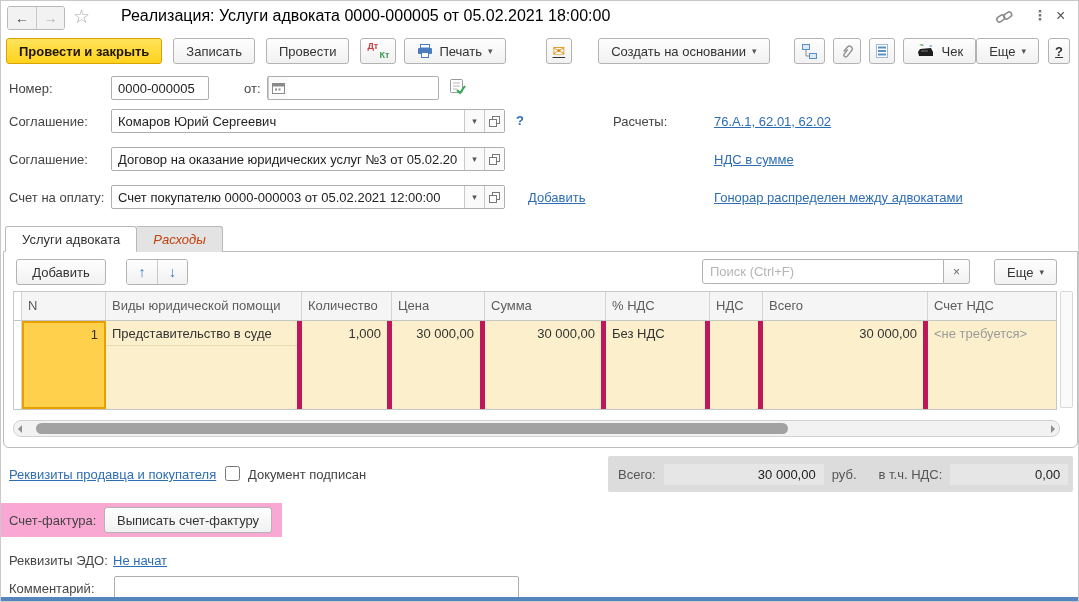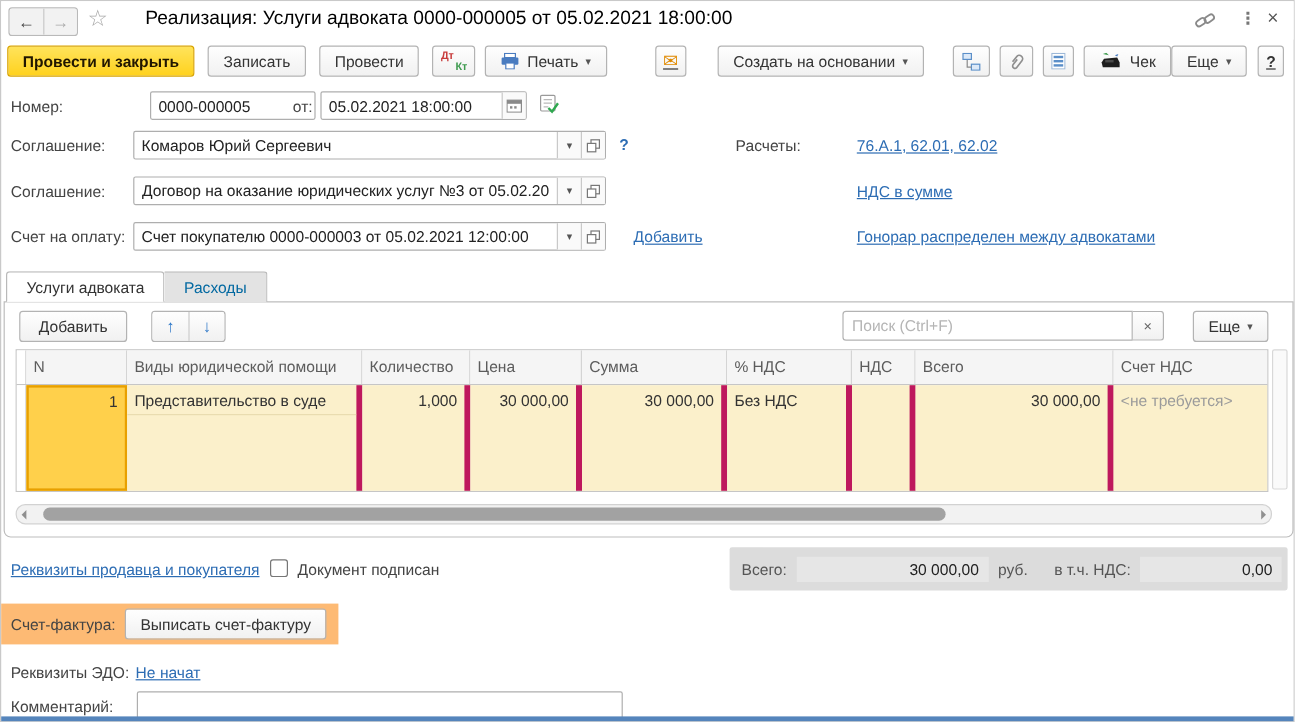--- a/index.html
+++ b/index.html
@@ -44,21 +44,21 @@
   .combo .cval { flex:1; border:none; outline:none; font-family:inherit; font-size:13px; padding:0 6px; color:#222; background:transparent; min-width:0; }
   .combo .cbtn { width:20px; border:none; border-left:1px solid #C9C9C9; background:#FAFAFA; cursor:pointer; display:flex; align-items:center; justify-content:center; padding:0; }
   .link { color:#2D6DB4; text-decoration:underline; cursor:pointer; white-space:nowrap; }
   .alink { position:absolute; }
   .qmark { position:absolute; color:#2D6DB4; font-weight:bold; cursor:pointer; }
 
   
   .tabs { position:absolute; top:225px; left:4px; height:26px; z-index:3; display:flex; }
   .tab { height:26px; padding:0 16px; display:flex; align-items:center; border:1px solid #B9B9B9; cursor:pointer; color:#333; }
   .tab.active { background:#fff; border-bottom:1px solid #fff; border-radius:3px 3px 0 0; }
-  .tab.inactive { background:#E3E3E3; border-left:none; border-bottom:none; border-radius:0 3px 0 0; color:#0369a1; }
+  .tab.inactive { background:#E3E3E3; border-left:none; border-bottom:none; border-radius:0 3px 0 0; color:#c2410c;font-style:italic; }
 
   
   .group { position:absolute; top:250px; left:2px; width:1075px; height:197px; border:1px solid #BDBDBD; border-radius:0 0 6px 6px; background:#fff; z-index:2; }
   .tt-btn { position:absolute; top:7px; }
   .arrow-group { position:absolute; top:7px; left:122px; display:flex; border:1px solid #B3B3B3; border-radius:3px; overflow:hidden; }
   .arrow-group button { width:30px; height:24px; border:none; background:linear-gradient(#FEFEFE,#F1F1F1); cursor:pointer;
                         color:#2E78C8; font-weight:bold; font-size:14px; font-family:inherit; }
   .arrow-group button + button { border-left:1px solid #C9C9C9; }
   .searchwrap { position:absolute; top:7px; left:698px; display:flex; }
   .search-input { width:242px; height:25px; border:1px solid #B3B3B3; border-radius:3px 0 0 3px; padding:0 7px; font-family:inherit; font-size:13px; color:#222; }
@@ -98,21 +98,21 @@
   
   .chk { position:absolute; left:224px; top:465px; width:15px; height:15px; cursor:pointer; }
   .totals { position:absolute; left:607px; top:455px; width:465px; height:36px; background:#DCDCDC; border-radius:2px; display:flex; align-items:center; }
   .totals .tlbl { color:#555; margin-left:10px; }
   .totals .tval { background:#E6E6E6; text-align:right; padding:3px 8px; color:#222; }
   .tval.v1 { width:160px; margin-left:8px; }
   .tval.v2 { width:118px; margin-left:8px; }
   .totals .cur { color:#555; margin-left:8px; }
   .totals .tlbl2 { color:#555; margin-left:22px; }
 
-  .sf-panel { position:absolute; left:0; top:502px; width:281px; height:34px; background:#fdba74; }
+  .sf-panel { position:absolute; left:0; top:502px; width:281px; height:34px; background:#f9a8d4; }
   .sf-panel .lbl { left:8px; top:10px; position:absolute; }
   .sf-btn { position:absolute; left:103px; top:4px; }
 
   .comment-input { left:113px; top:575px; width:405px; }
   .bottom-bar { position:absolute; left:0; right:0; bottom:0; height:4px; background:#5585BC; }
 
   svg { display:block; }
 </style>
 </head>
 <body>
@@ -206,24 +206,23 @@
       <span>Еще</span>
       <span class="caret">▾</span>
     </button>
     <button class="btn icon-btn" style="margin-left:9px; margin-right:8px; width:32px; justify-content:center; font-weight:bold;">
       <span>?</span>
     </button>
   </div>
 
   <div>
     <span class="lbl" style="left:8px; top:80px;">Номер:</span>
-    <input class="field-input" style="left: 124px; top: 75px; width: 138px;" value="0000-000005">
+    <input class="field-input" style="left: 110px; top: 75px; width: 98px;" value="0000-000005">
     <span class="lbl" style="left:243px; top:80px;">от:</span>
     <span class="combo" style="left:266px; top:75px; width:172px;">
-      <input class="cval" value="05.02.2021 18:00:00" style="">
       <button class="cbtn">
         <svg width="13" height="12" viewBox="0 0 13 12">
           <rect x="0.5" y="1.5" width="12" height="10" fill="#fff" stroke="#8A8A8A"></rect>
           <rect x="0.5" y="1.5" width="12" height="3" fill="#8A8A8A"></rect>
           <rect x="3" y="6.5" width="2" height="2" fill="#8A8A8A"></rect>
           <rect x="6.5" y="6.5" width="2" height="2" fill="#8A8A8A"></rect>
         </svg>
       </button>
     </span>
     <span style="position:absolute; left:447px; top:77px; cursor:pointer;">

